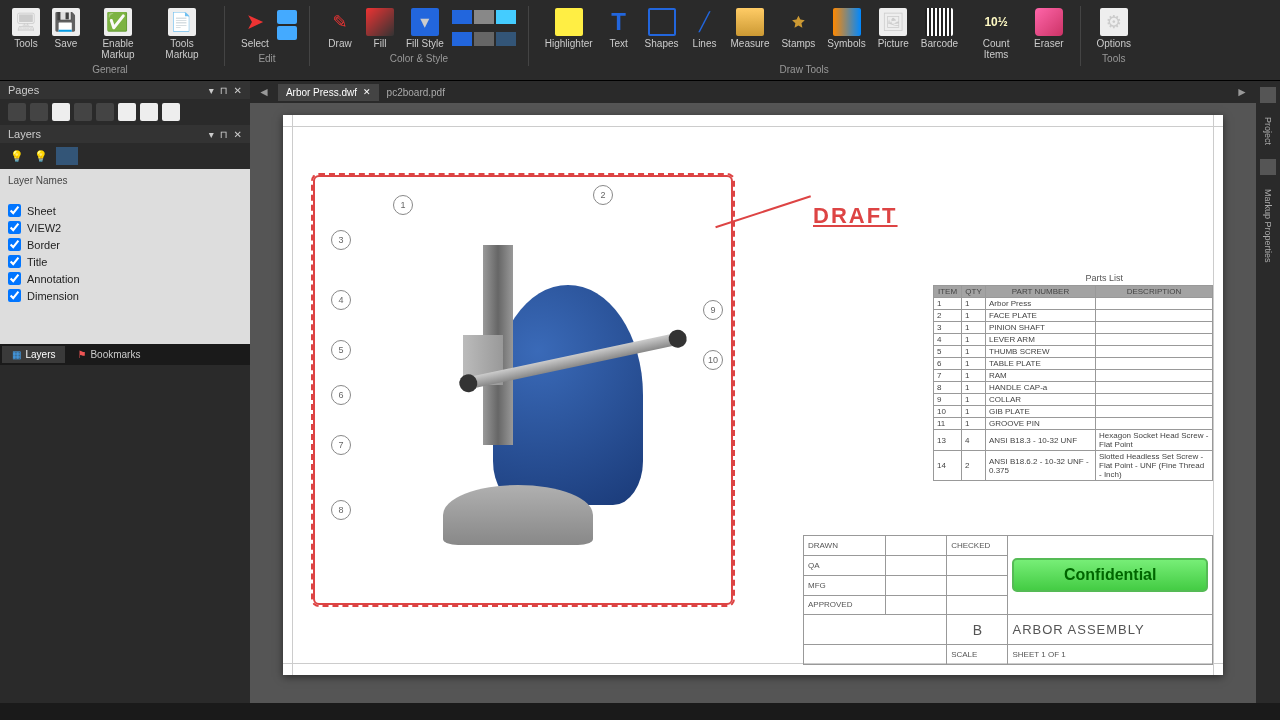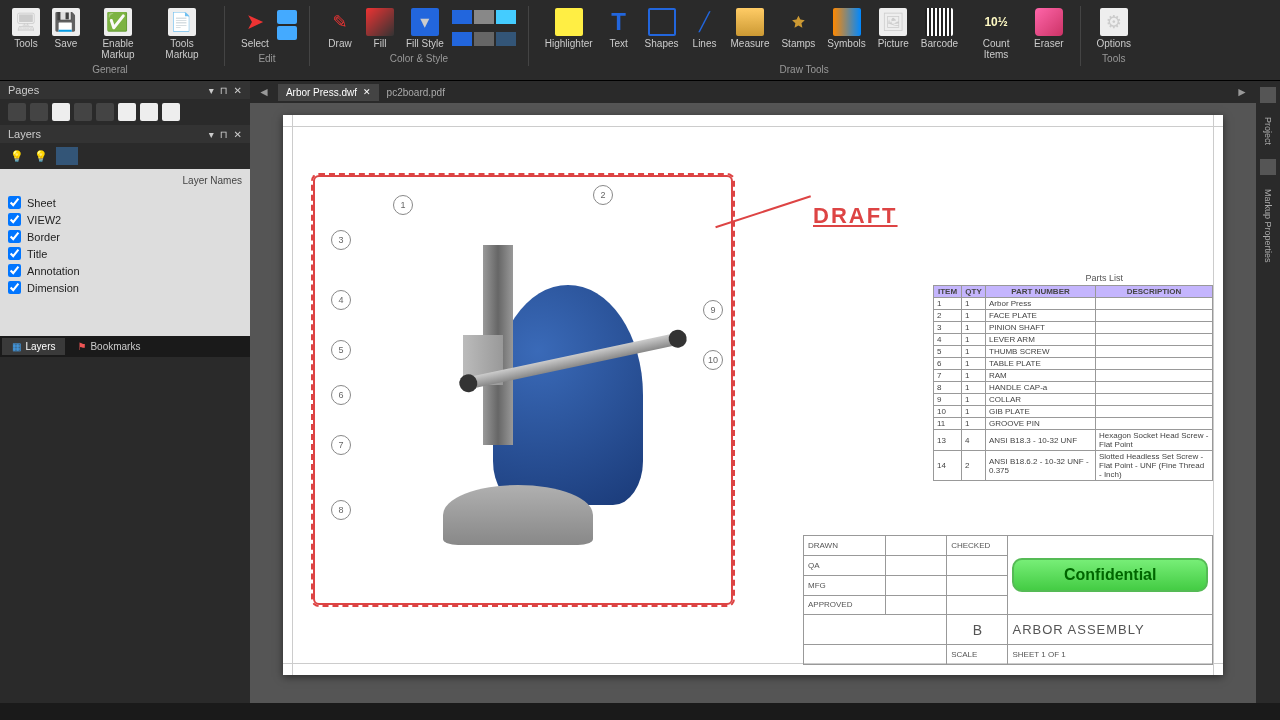--- a/index.html
+++ b/index.html
@@ -21,21 +21,21 @@
 .panel-controls { display: flex; gap: 6px; font-size: 10px; }
 .panel-controls span { cursor: pointer; }
 .pages-toolbar { display: flex; gap: 4px; padding: 4px 8px; background: #2a2a2a; }
 .pages-toolbar .pbtn { width: 18px; height: 18px; background: #444; border-radius: 2px; cursor: pointer; display:flex; align-items:center; justify-content:center; font-size:10px;}
 .thumb-area { padding: 12px; background: #ddd; flex: 1; }
 .thumb { width: 180px; height: 120px; background: #fff; border:1px solid #999; margin: 0 auto; box-shadow: 0 0 4px rgba(0,0,0,.3); position:relative; }
 .thumb-label { text-align: center; font-size: 10px; color: #333; margin-top: 8px; }
 .layers-icons { padding: 4px 8px; display:flex; gap:6px; }
 .layers-icons span { width:18px; height:18px; display:inline-flex; align-items:center; justify-content:center; cursor:pointer; }
 .layers-list { background: #ddd; color: #222; padding: 6px 8px 40px; }
-.layers-list-header { font-size: 10px; color:#444; margin-bottom:8px;text-align:right; }
+.layers-list-header { font-size: 10px; color:#444; margin-bottom:16px; }
 .layer-row { display:flex; align-items:center; gap:6px; padding:2px 0; font-size:11px; }
 .layer-row input { cursor:pointer; }
 
 .bottom-tabs { display:flex; gap:2px; background:#1a1a1a; padding:2px; }
 .btab { padding:3px 10px; font-size:10px; cursor:pointer; display:flex; align-items:center; gap:4px; }
 .btab.active { background:#3a3a3a; color:#fff; }
 
 
 .workspace { display:flex; height: calc(720px - 98px); }
 .doc-area { flex:1; display:flex; flex-direction:column; background:#3a3a3a; }
@@ -59,27 +59,27 @@
 .press-handle { position:absolute; left:60px; top:110px; width:220px; height:12px; background:linear-gradient(180deg,#ccc,#888); border-radius:6px; transform:rotate(-12deg); }
 .press-handle::before,.press-handle::after { content:''; position:absolute; width:18px; height:18px; background:#333; border-radius:50%; top:-3px; }
 .press-handle::before { left:-6px; }
 .press-handle::after { right:-6px; }
 .press-block { position:absolute; left:60px; top:90px; width:40px; height:50px; background:linear-gradient(90deg,#bbb,#999); }
 
 .balloon { position:absolute; width:20px; height:20px; border:1px solid #888; border-radius:50%; background:#fff; display:flex; align-items:center; justify-content:center; font-size:9px; color:#666; }
 
 .parts-table { position:absolute; right:10px; top:170px; width:280px; font-size:8px; color:#444; border-collapse:collapse; }
 .parts-table th,.parts-table td { border:1px solid #999; padding:1px 3px; text-align:left; height:12px; }
-.parts-table th { background:#c4b5fd; font-weight:bold; text-align:center; }
+.parts-table th { background:#a3a3a3; font-weight:normal; text-align:center; }
 .parts-title { position:absolute; right:100px; top:158px; font-size:9px; color:#555; }
 
 .title-block { position:absolute; right:10px; bottom:10px; width:410px; height:130px; }
 .title-block table { width:100%; height:100%; border-collapse:collapse; font-size:8px; color:#555; }
 .title-block td { border:1px solid #999; padding:2px 4px; }
-.confidential { background:linear-gradient(180deg,#7e7,#4c4); color:#060; font-weight:bold; font-size:16px; text-align:center; padding:6px; border-radius:10px; border:2px solid #5b5; }
+.confidential { background:linear-gradient(180deg,#7e7,#4c4); color:#060; font-weight:bold; font-size:16px; text-align:center; padding:6px; border-radius:5px; border:2px solid #5b5; }
 .assy-name { font-size:13px; letter-spacing:1px; text-align:left; }
 
 
 .right-rail { width:24px; background:#2a2a2a; display:flex; flex-direction:column; align-items:center; padding-top:6px; gap:8px; }
 .right-rail .rtab { writing-mode:vertical-rl; font-size:9px; padding:6px 2px; cursor:pointer; color:#aaa; }
 .right-rail .ricon { width:16px; height:16px; background:#555; cursor:pointer; }
 
 
 .hruler { position:absolute; left:0; right:0; height:12px; }
 .hruler.top { top:0; border-bottom:1px solid #ccc; }

